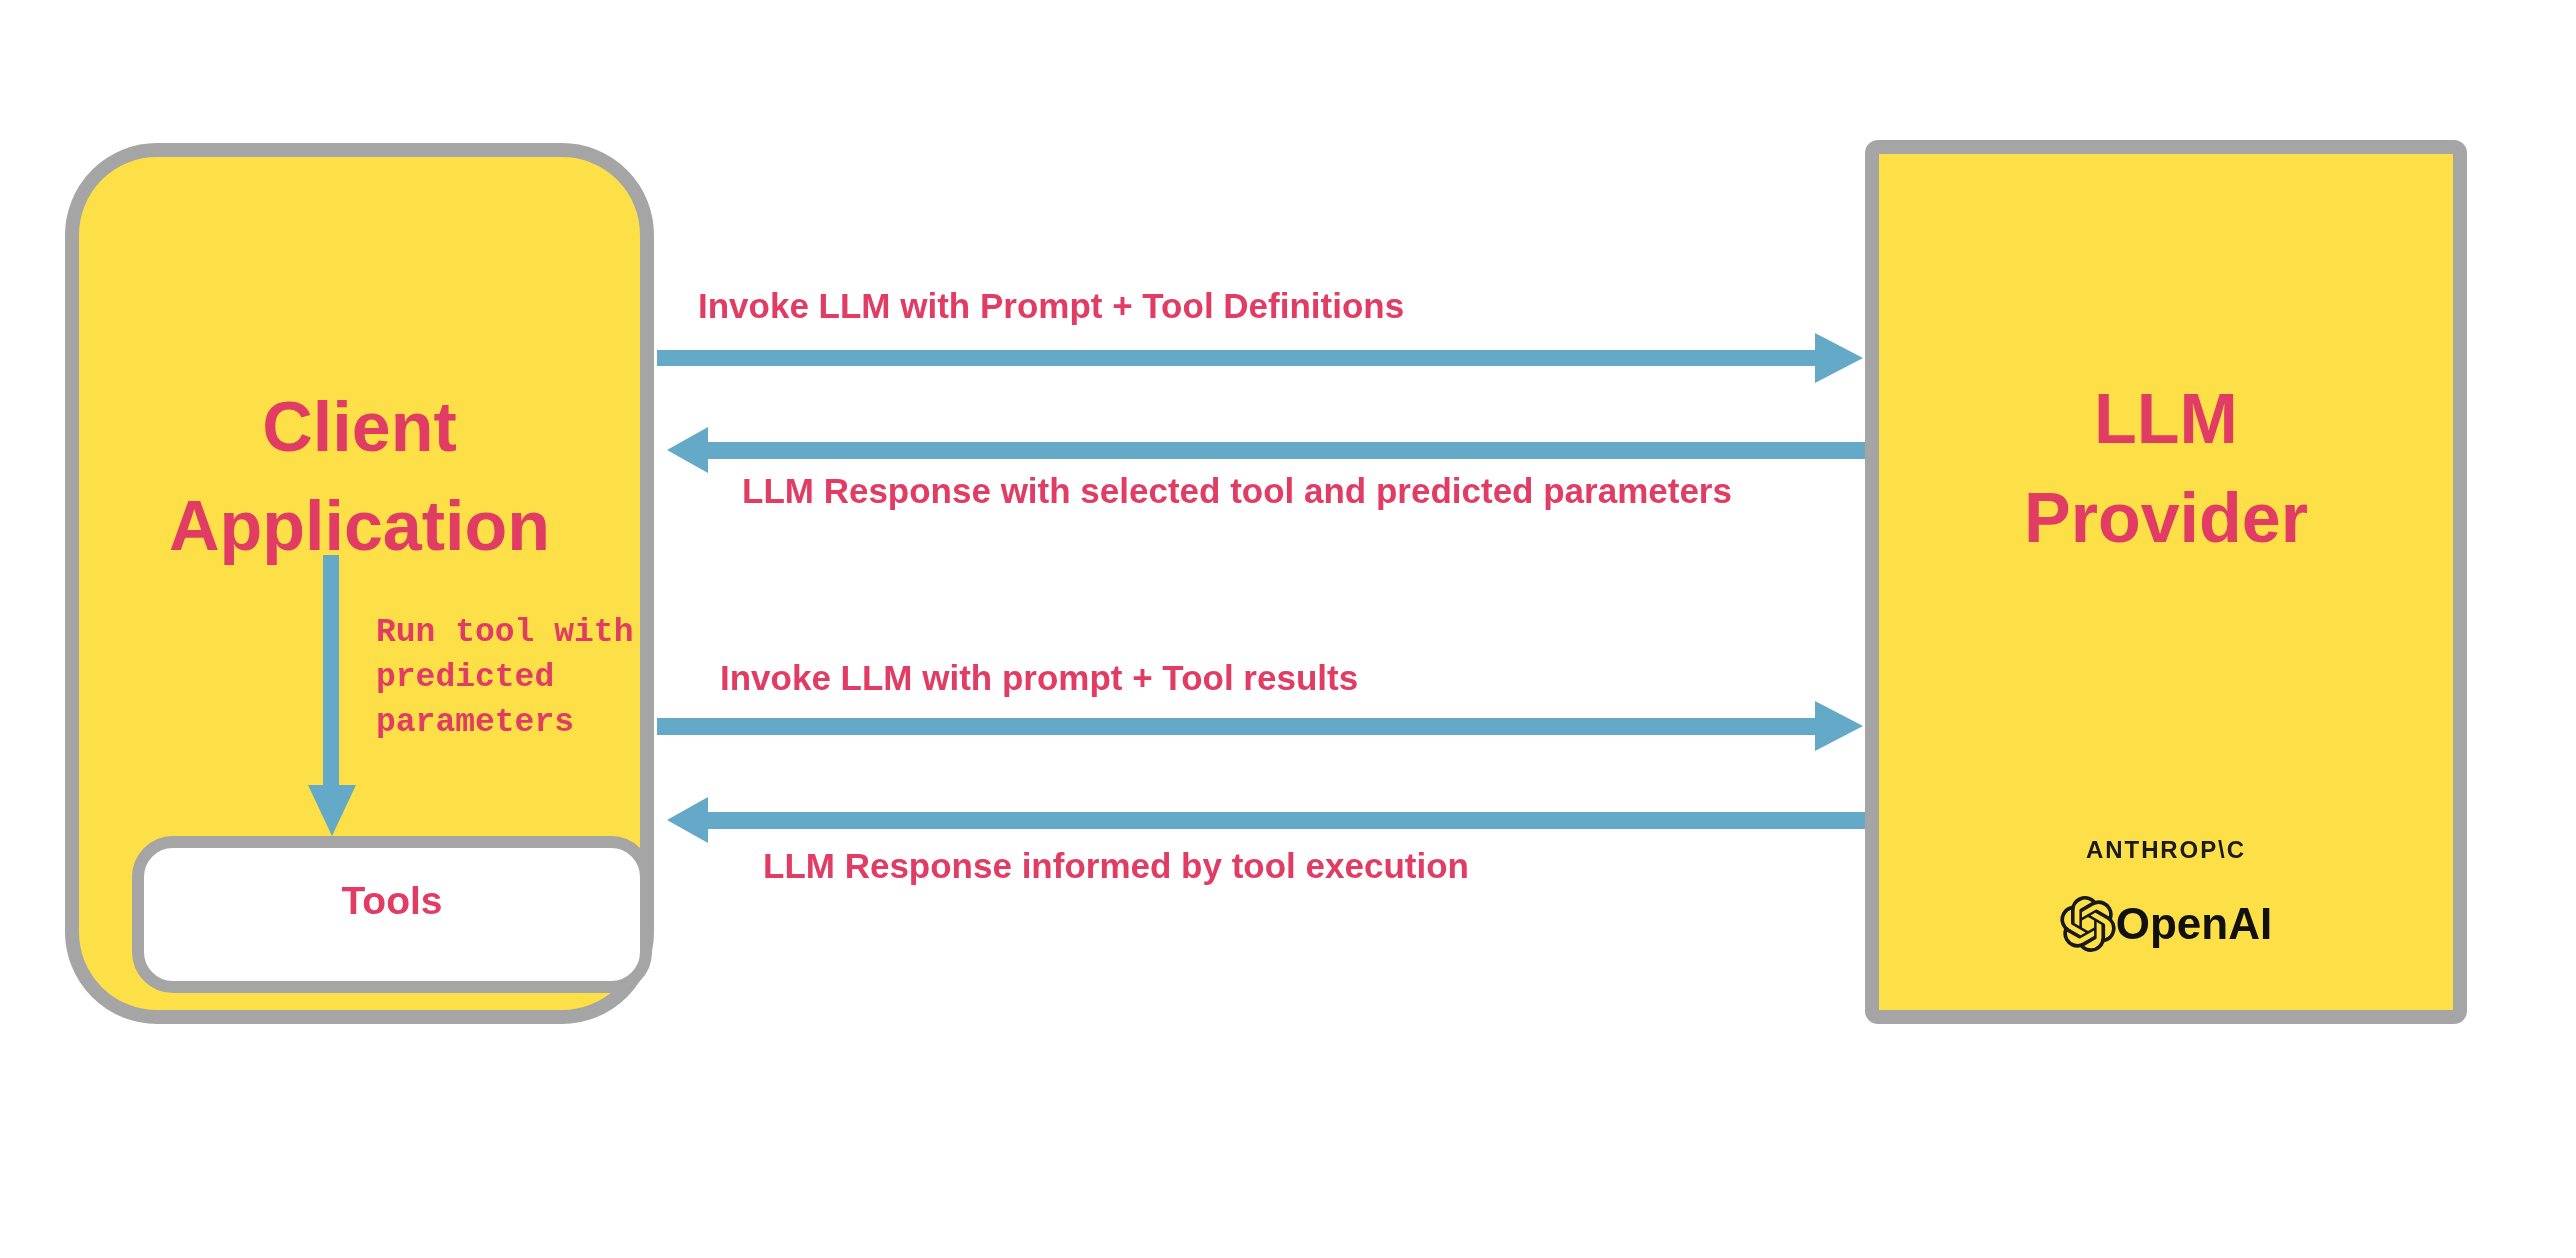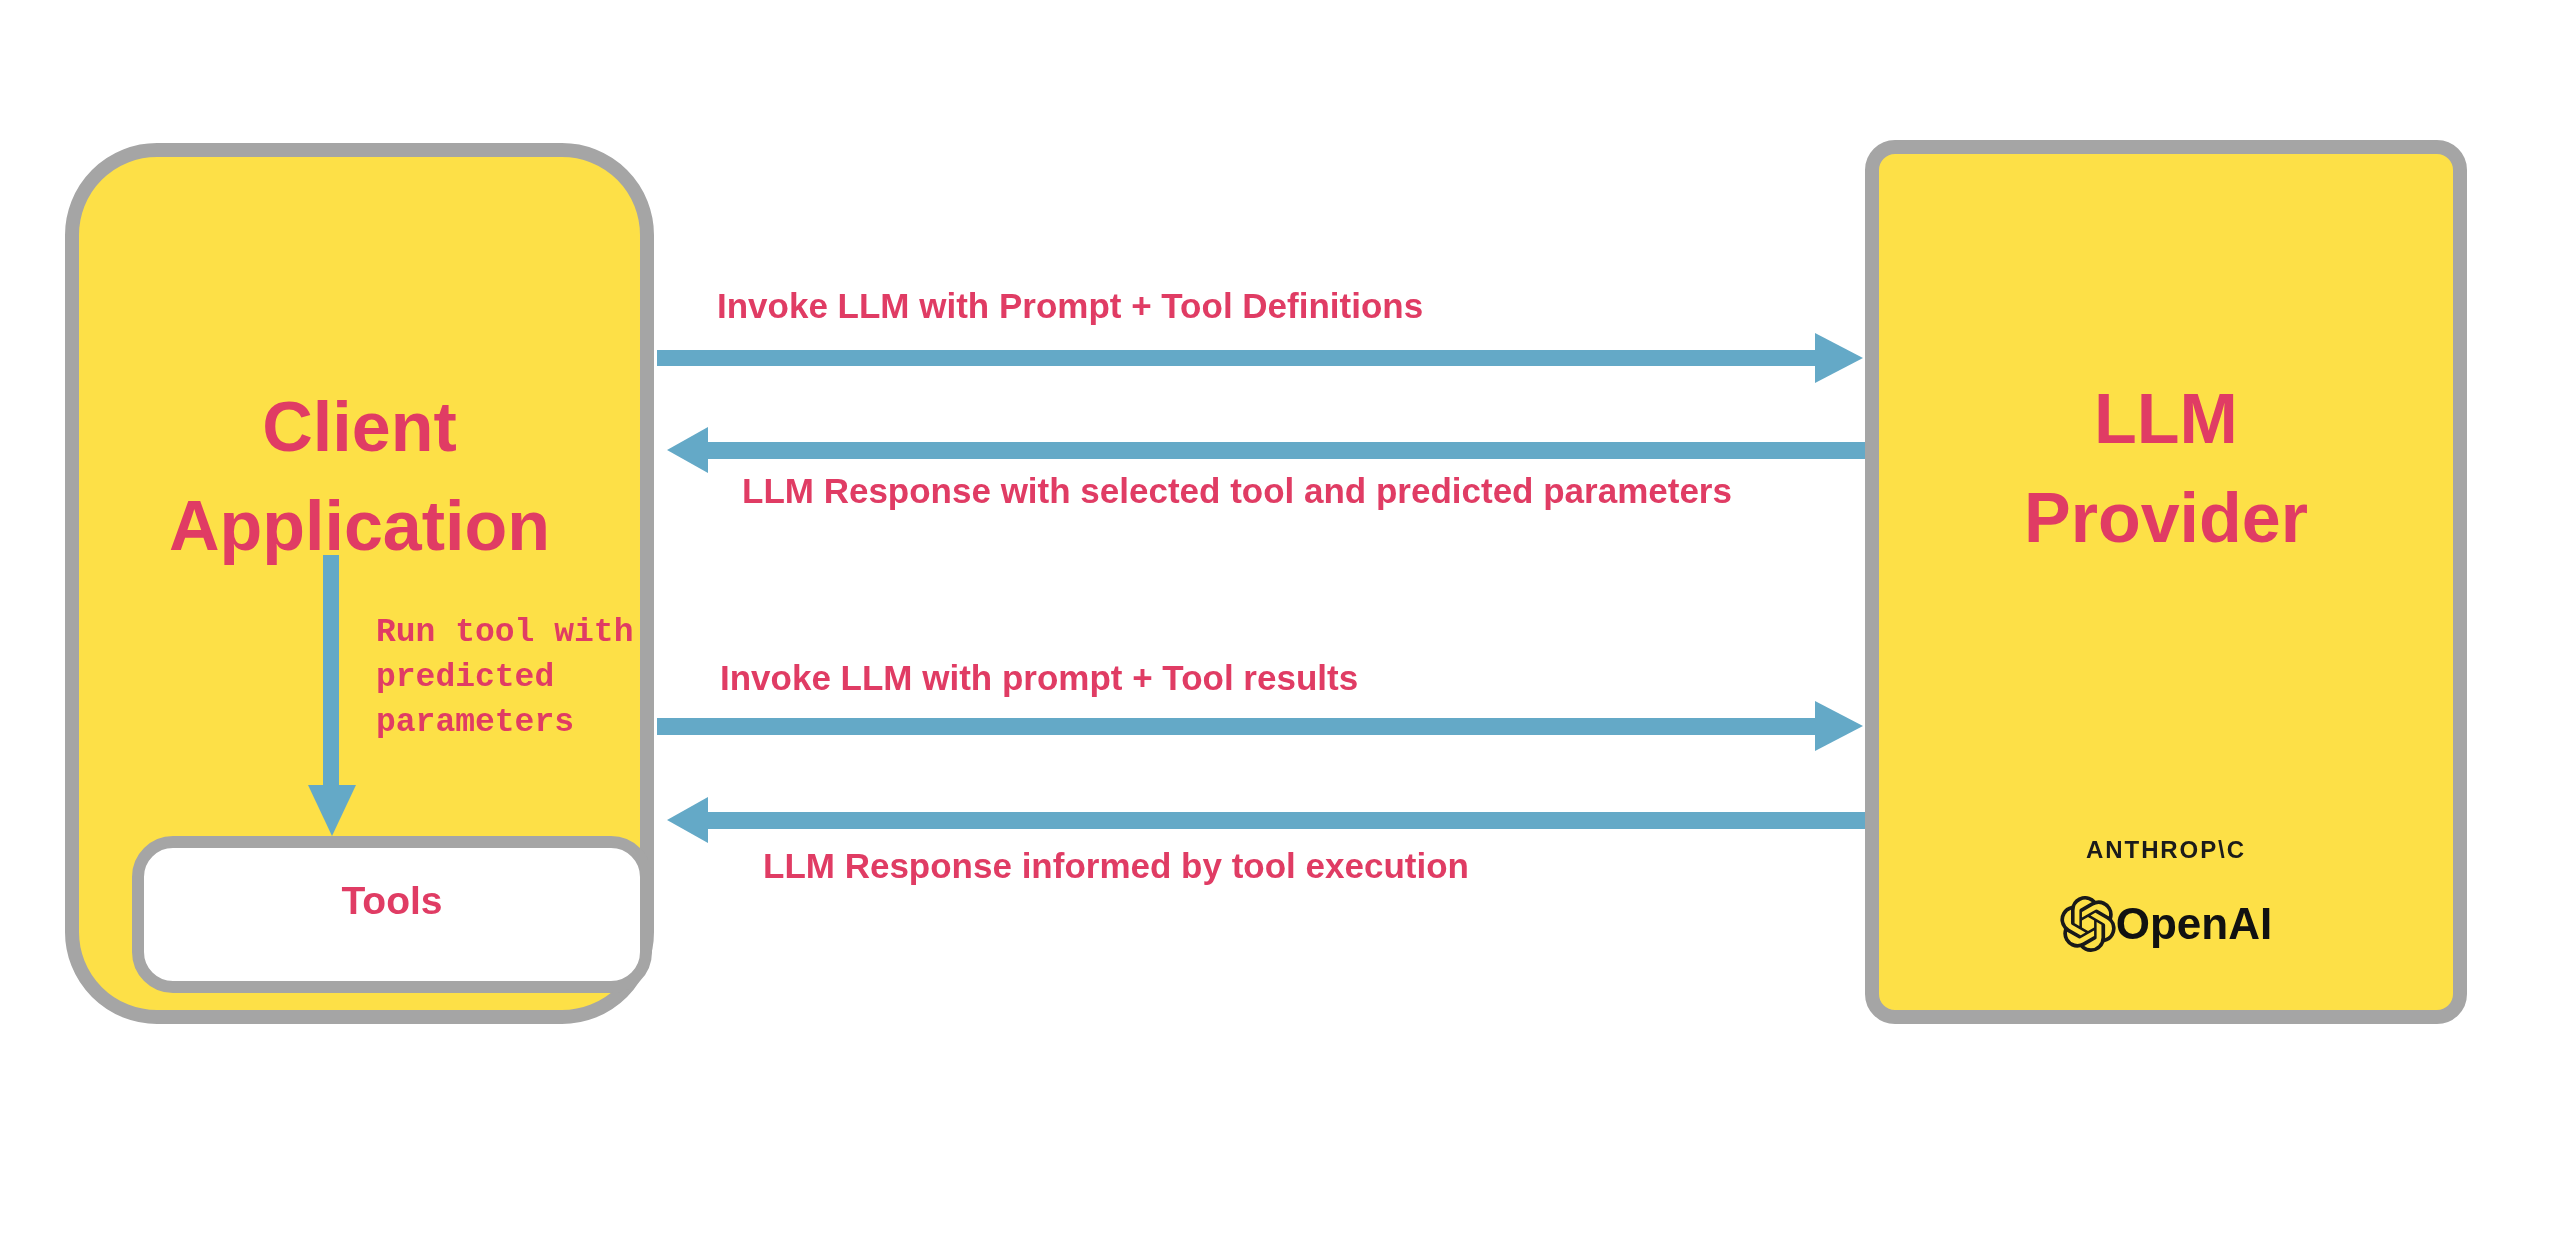--- a/index.html
+++ b/index.html
@@ -17,21 +17,21 @@
     background:#ffffff;
     overflow:hidden;
   }
   
   .bigbox{
     position:absolute;
     border:14.5px solid var(--gray);
     background:#fde047;
   }
   .box-client{left:65px;top:143px;width:589px;height:881px;border-radius:92px;}
-  .box-provider{left:1865px;top:140px;width:602px;height:884px;border-radius:30px;}
+  .box-provider{left:1865px;top:140px;width:602px;height:884px;border-radius:13px;}
   .box-title{
     position:absolute;left:0;right:0;
     text-align:center;
     color:var(--pink);
     font-size:70px;font-weight:700;
     line-height:99px;
     letter-spacing:0px;
   }
   .box-client .box-title{top:221px;}
   .box-provider .box-title{top:216px;}
@@ -97,21 +97,21 @@
     border-right:41px solid var(--blue);
   }
   .head-2{left:667px;top:427px;}
   .head-4{left:667px;top:797px;}
   
   .msg-label{
     position:absolute;
     color:var(--pink);font-size:35px;font-weight:700;
     white-space:nowrap;line-height:35px;
   }
-  .msg-1{left:717px;top:288px;}
+  .msg-1{left:698px;top:288px;}
   .msg-2{left:742px;top:473px;}
   .msg-3{left:720px;top:660px;}
   .msg-4{left:763px;top:848px;}
 </style>
 </head>
 <body>
 
 <div class="canvas">
 
   <div class="bigbox box-client">

